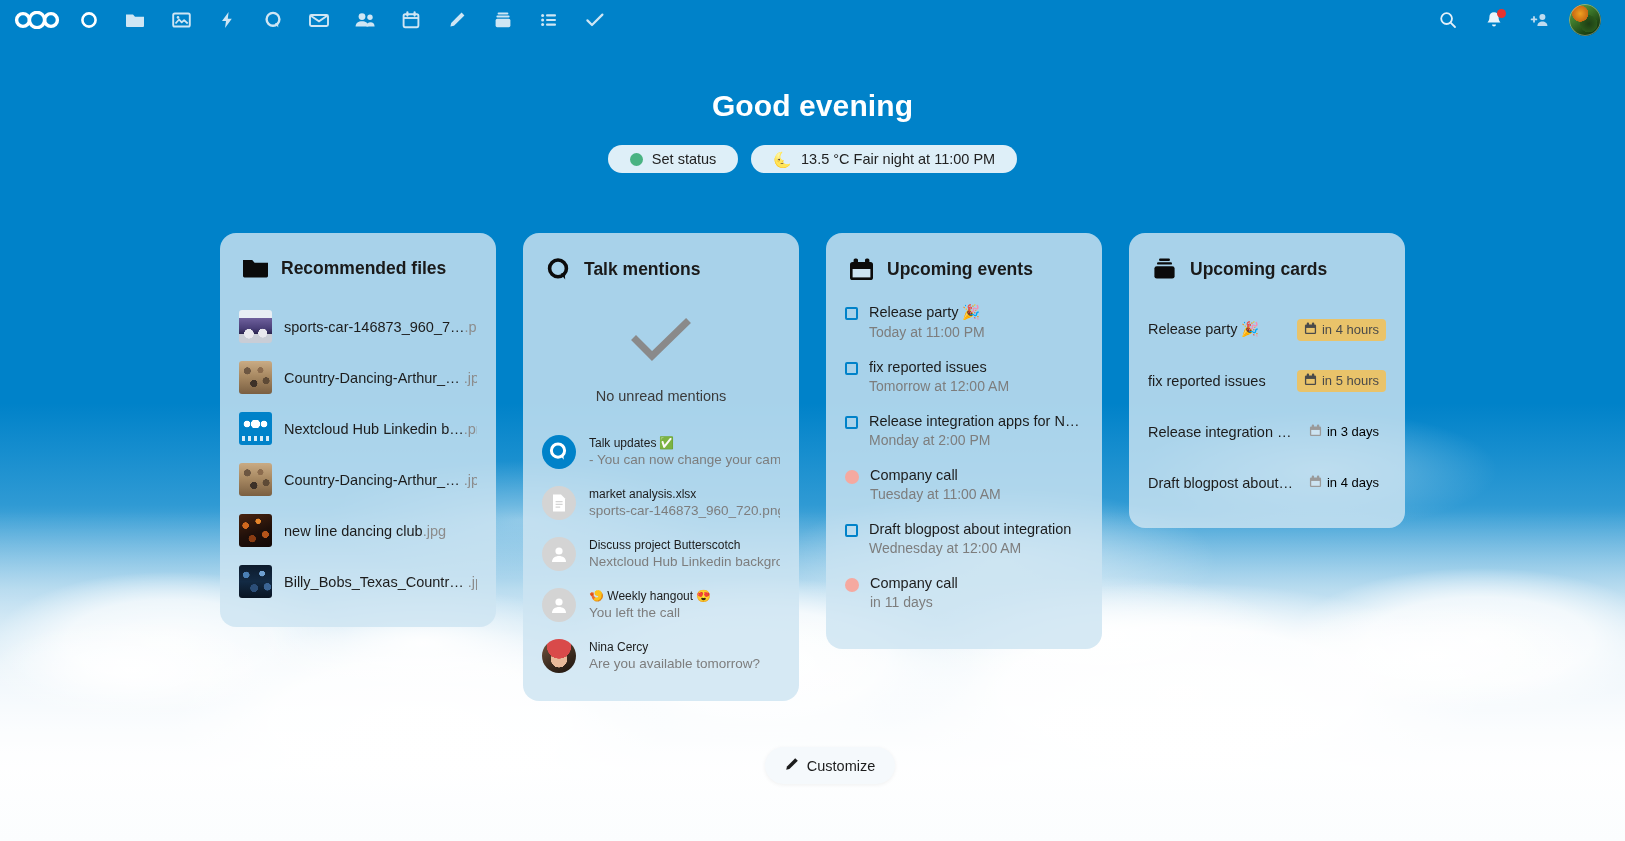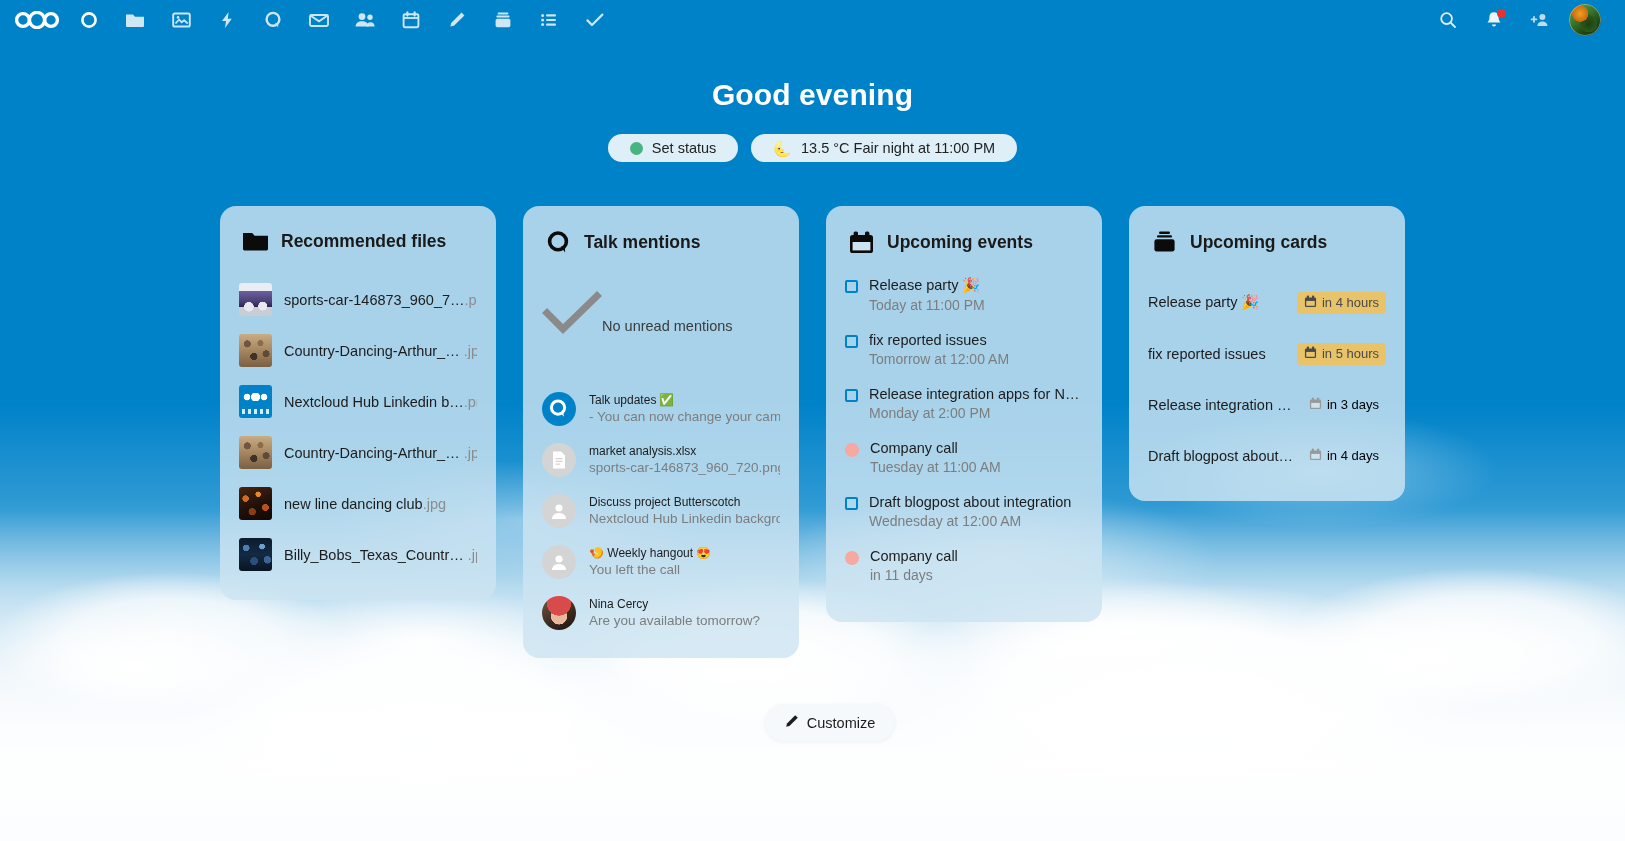--- a/index.html
+++ b/index.html
@@ -94,21 +94,21 @@
       radial-gradient(circle at 62% 62%, #1d3f14 0%, #2b5a1c 30%, rgba(0,0,0,0) 31%),
       linear-gradient(145deg, #6aa84f 0%, #3f7a2c 38%, #1f4714 70%, #123008 100%);
     box-shadow: inset 0 0 0 1px rgba(255,255,255,.35);
   }
 
   
   #greeting {
     position: relative;
     z-index: 10;
     text-align: center;
-    margin-top: 38px;
+    margin-top: 49px;
   }
   #greeting h1 {
     color: #fff;
     font-size: 30px;
     font-weight: bold;
     letter-spacing: .1px;
   }
   .status-row {
     margin-top: 22px;
     display: flex;
@@ -133,21 +133,21 @@
     border-radius: 50%;
     background: #49b382;
     flex: none;
   }
   .weather-glyph { font-size: 15px; line-height: 1; flex: none; }
 
   
   #panels {
     position: relative;
     z-index: 10;
-    margin-top: 44px;
+    margin-top: 60px;
     display: flex;
     justify-content: center;
     gap: 27px;
     align-items: flex-start;
   }
   .panel {
     width: 276px;
     background: rgba(205,228,242,.82);
     border-radius: 16px;
     padding: 24px 19px 20px 19px;
@@ -240,21 +240,21 @@
     font-size: 14.5px;
     color: #1c1c1c;
     white-space: nowrap;
     overflow: hidden;
   }
   .file-ext { color: #8c8c8c; }
 
   
   .empty-state {
     display: flex;
-    flex-direction: row;
+    flex-direction: column;
     align-items: center;
     padding: 14px 0 22px 0;
   }
   .empty-check { margin-bottom: 22px; }
   .empty-text { font-size: 14.5px; color: #3b3b3b; }
 
   .conv-item {
     display: flex;
     align-items: center;
     gap: 13px;

